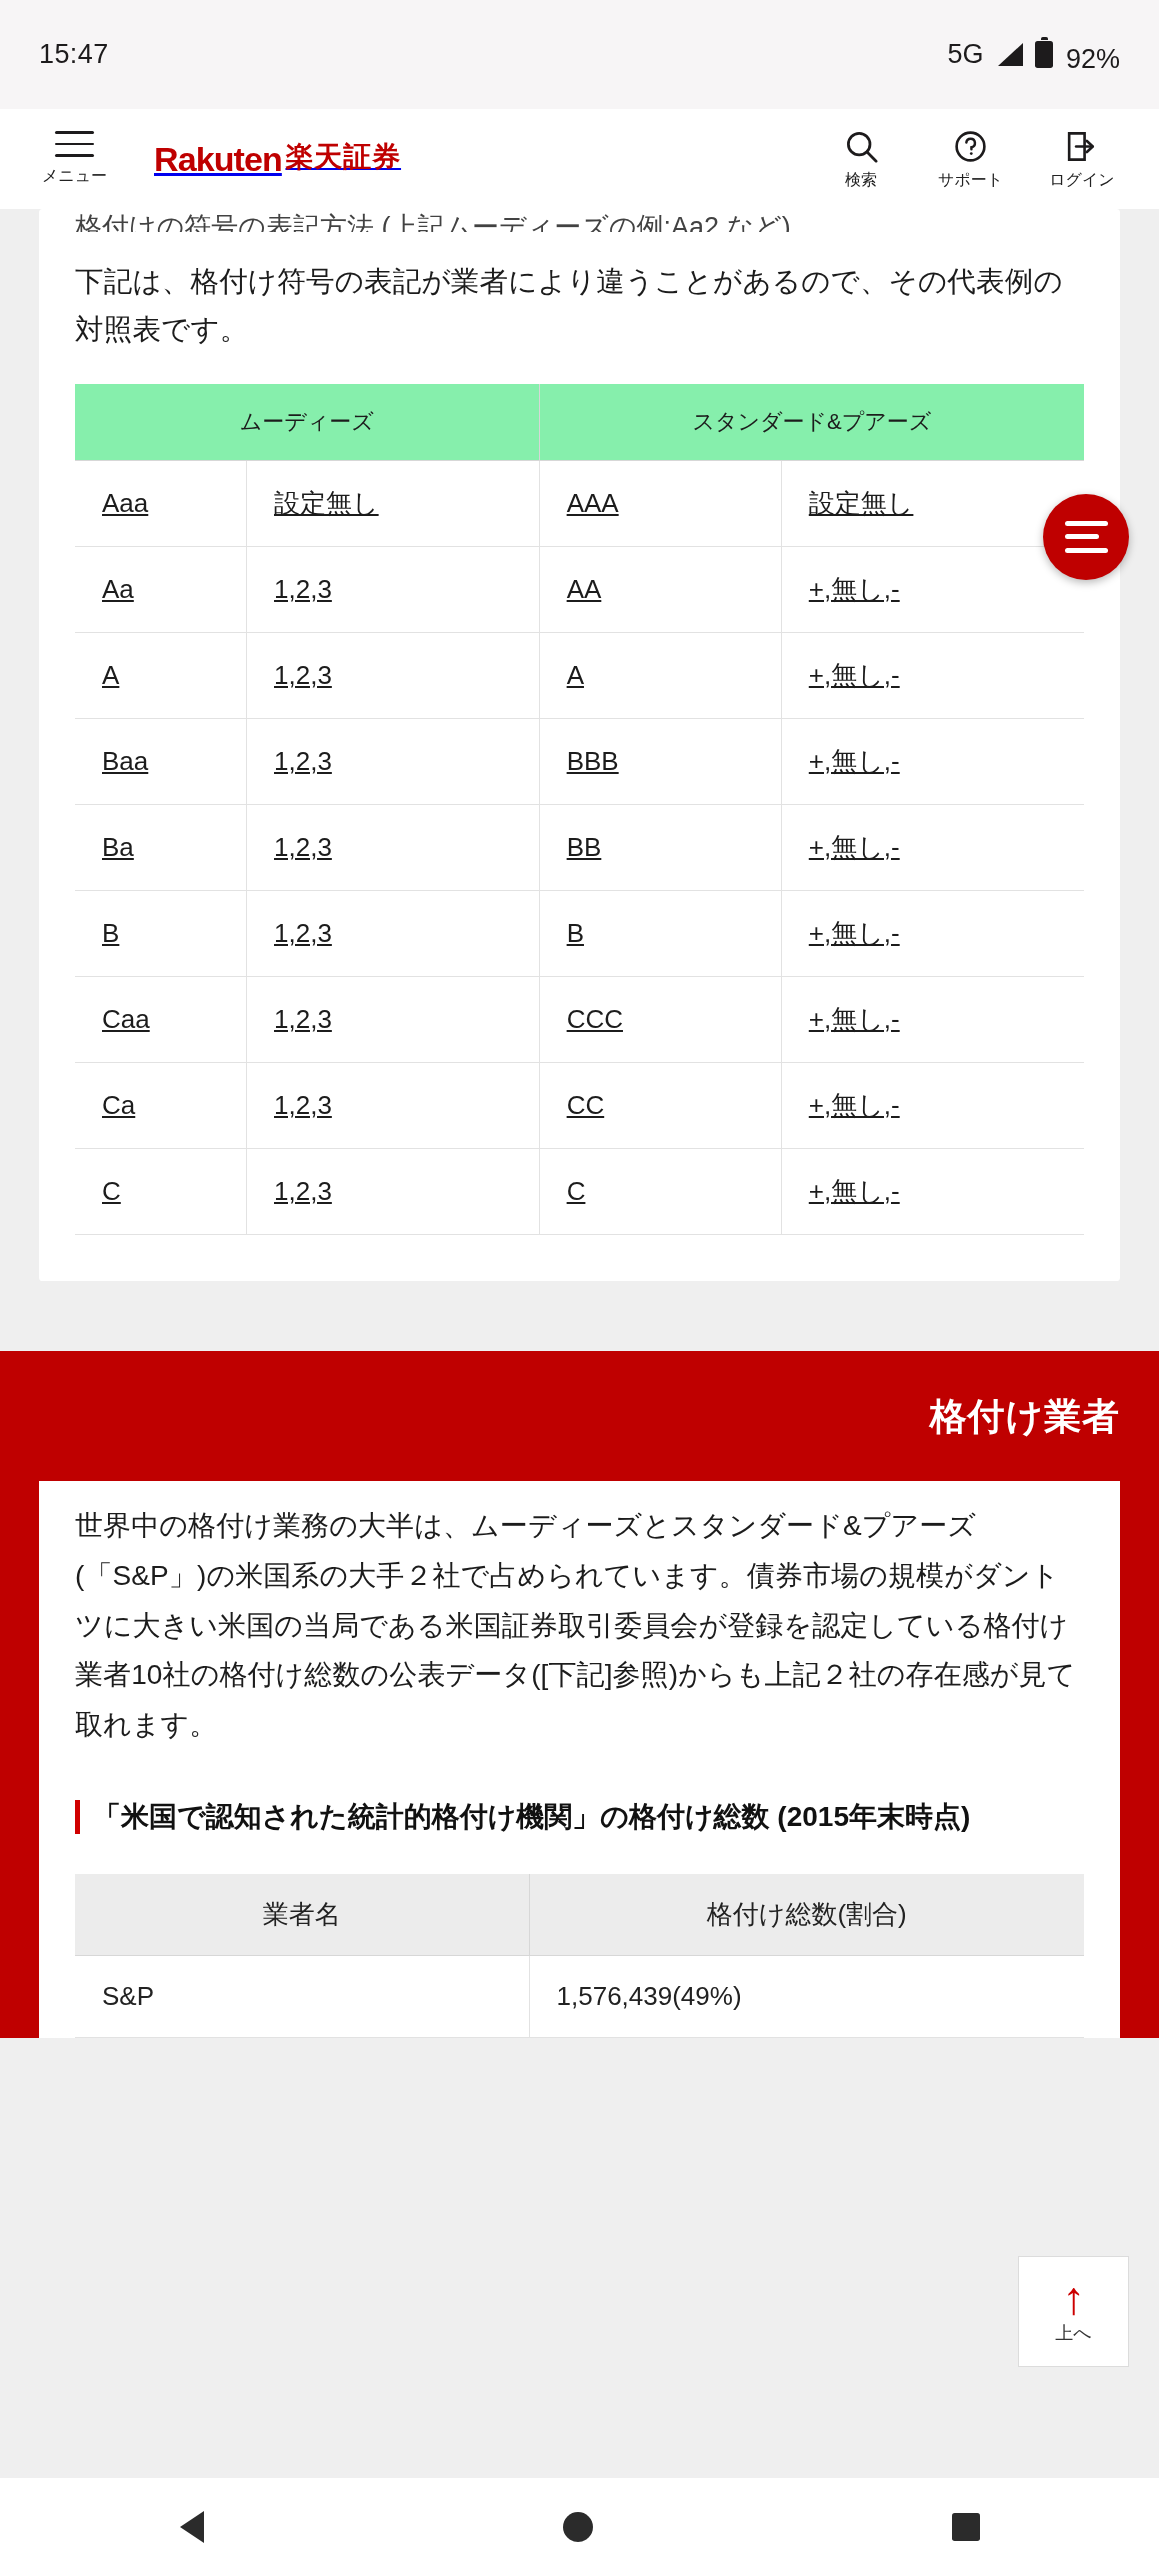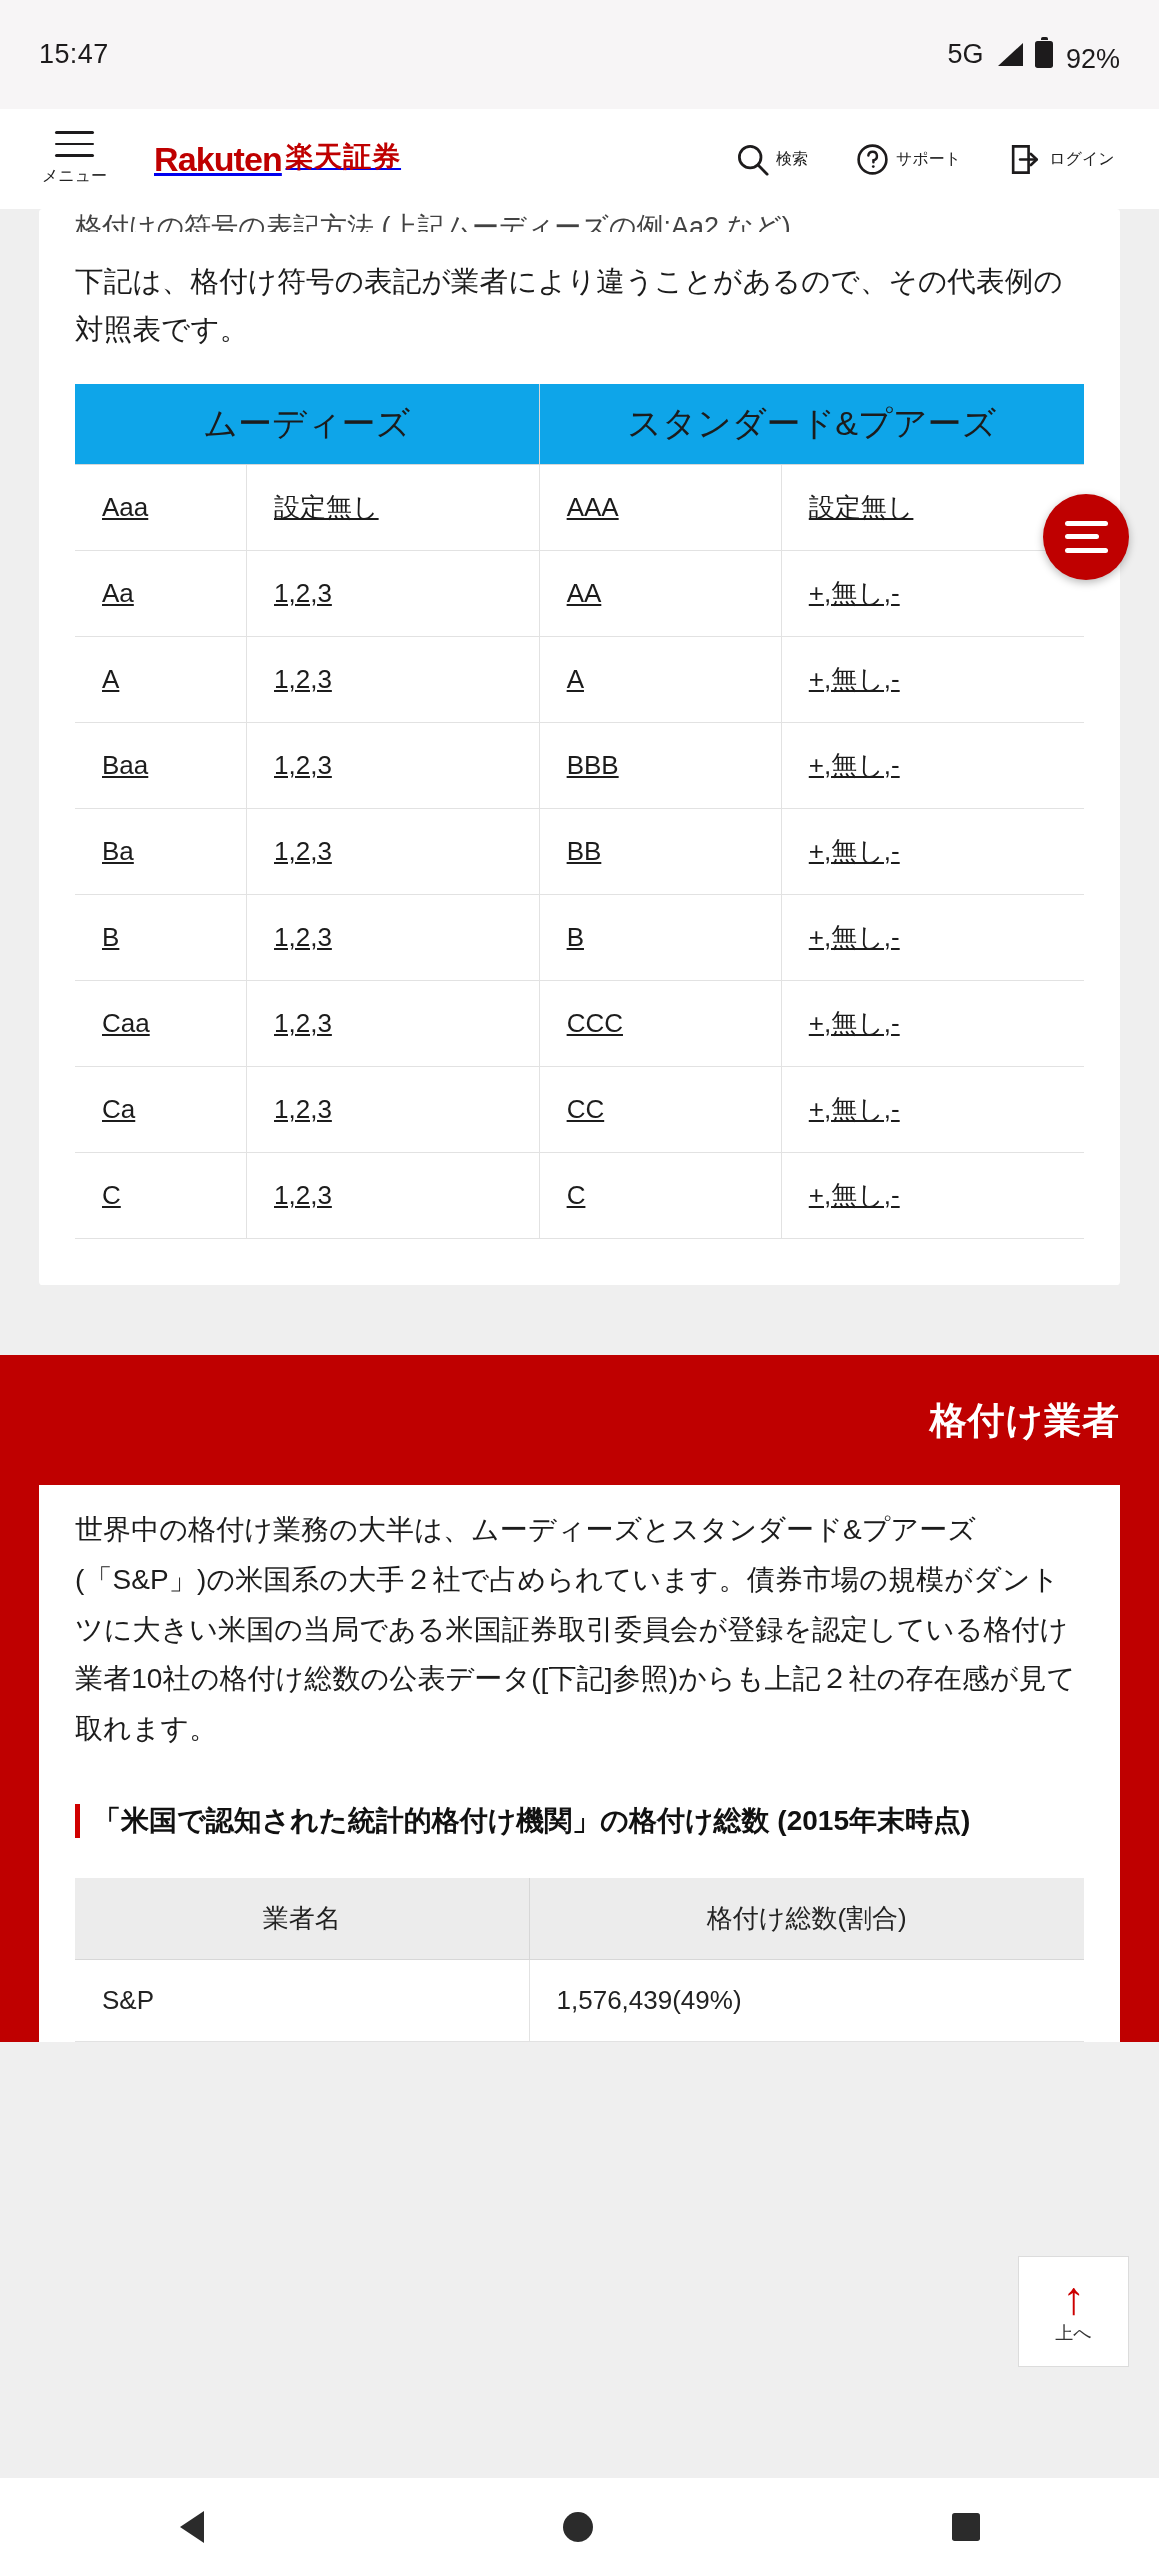--- a/index.html
+++ b/index.html
@@ -105,21 +105,21 @@
   .brand-sub {
     font-size: 28px;
     font-weight: bold;
     color: #bf0000;
     line-height: 1.1;
     letter-spacing: 0.9px;
   }
 
   .hdr-right { display: flex; align-items: center; gap: 46px; padding-right: 14.3px; }
   .hdr-item {
-    display: flex; flex-direction: row; align-items: center; gap: 5px;
+    display: flex; flex-direction: column; align-items: center; gap: 5px;
     min-width: 62px;
   }
   .ic { width: 37px; height: 37px; display: block; }
 
   
   .page {
     position: absolute;
     top: 209px;
     left: 0;
     width: 1159px;
@@ -152,24 +152,24 @@
   }
 
   
   table.rating {
     width: 100%;
     border-collapse: collapse;
     font-size: 25px;
     color: #1c1c1c;
   }
   table.rating th {
-    background: #0ea5e9;
+    background: #86efac;
     font-weight: normal;
-    font-size: 34px;
-    padding: 17px 0;
+    font-size: 22px;
+    padding: 23px 0;
     text-align: center;
     border-bottom: 0.9px solid #d7d7d7;
     border-right: 0.9px solid #d7d7d7;
   }
   table.rating th:last-child { border-right: none; }
   table.rating td {
     padding: 25px 0 25px 27px;
     border-bottom: 0.9px solid #e2e2e2;
     border-right: 0.9px solid #e2e2e2;
     text-align: left;

